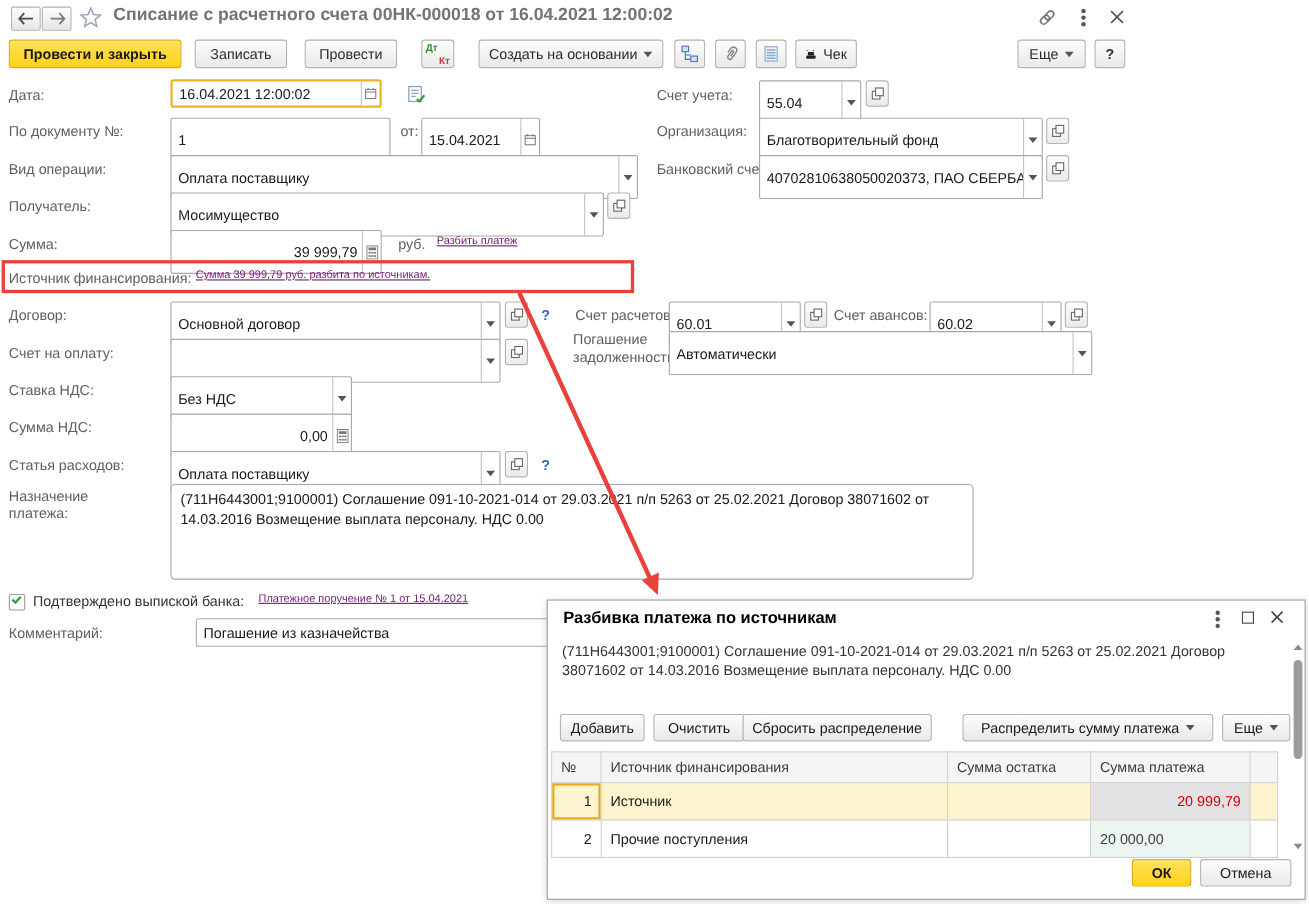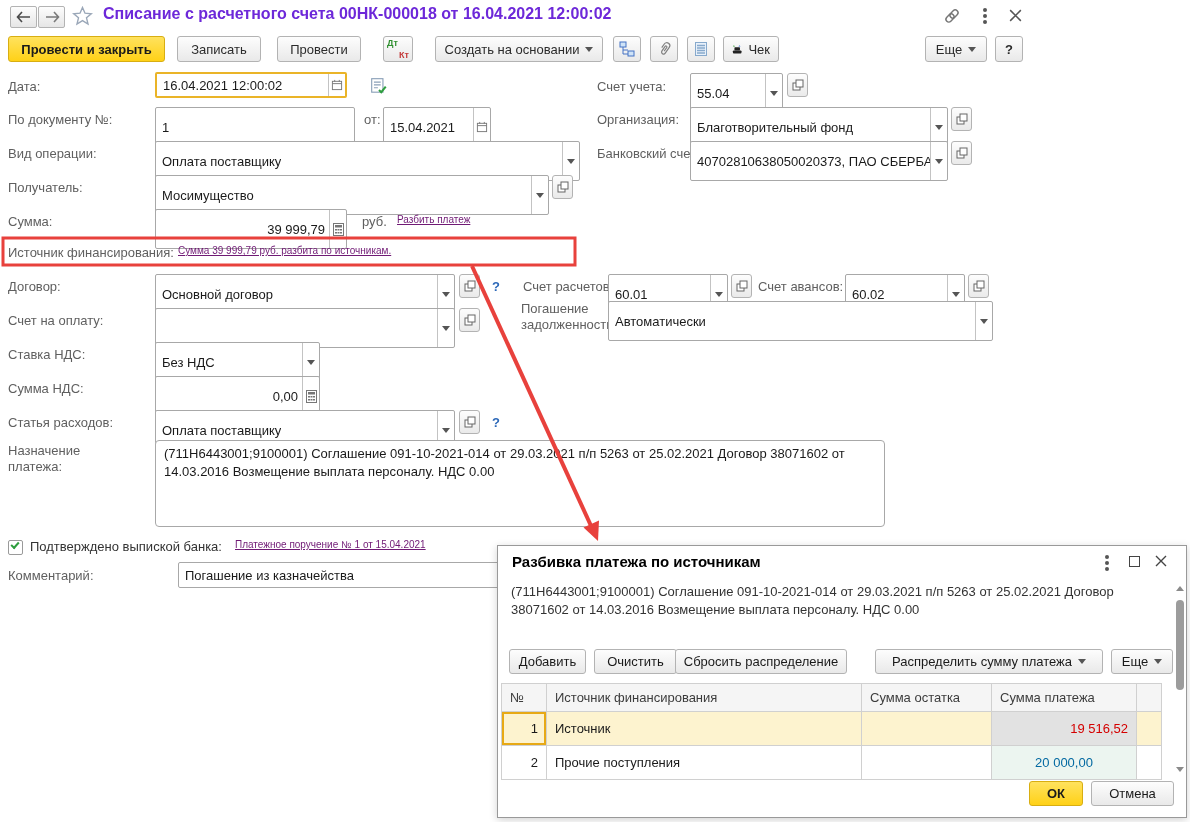--- a/index.html
+++ b/index.html
@@ -23,21 +23,21 @@
              background:linear-gradient(#fdfdfd,#eaeaea); display:flex; align-items:center; justify-content:center; }
   .icobtn { position:absolute; width:28px; height:26px; border:1px solid #b3b3b3; border-radius:3px;
             background:linear-gradient(#fdfdfd,#e9e9e9); display:flex; align-items:center; justify-content:center; }
   a.link { position:absolute; color:#701a75; text-decoration:underline; font-size:10px; white-space:nowrap; cursor:pointer; }
   .help { position:absolute; color:#2c68b8; font-size:13px; font-weight:bold; }
   .textarea { position:absolute; border:1px solid #a8a8a8; border-radius:4px; background:#fff; padding:4px 8px; line-height:18px; color:#1a1a1a; overflow:hidden; }
 
   
   .navbtn { position:absolute; width:27px; height:22px; border:1px solid #b3b3b3; border-radius:2px;
             background:linear-gradient(#fdfdfd,#e6e6e6); display:flex; align-items:center; justify-content:center; }
-  .page-title { position:absolute; left:103px; top:5px; font-size:16px; font-weight:600; color:#6d28d9; white-space:nowrap; }
+  .page-title { position:absolute; left:103px; top:5px; font-size:16px; font-weight:600; color:#737373; white-space:nowrap; }
   .kebab { position:absolute; width:4px; height:4px; background:#555; border-radius:50%;
            box-shadow:0 6px 0 #555, 0 12px 0 #555; }
 
   
   .checkbox { position:absolute; width:15px; height:15px; border:1px solid #9a9a9a; border-radius:2px; background:#fff; }
   .checkbox .mark { position:absolute; left:2px; top:1px; width:8px; height:5px; border-left:2px solid #2e9e3e; border-bottom:2px solid #2e9e3e; transform:rotate(-48deg); }
 
   
   .overlay { position:absolute; left:0; top:0; z-index:200; pointer-events:none; }
 
@@ -50,21 +50,21 @@
           border:1px solid #b3b3b3; border-radius:3px; background:linear-gradient(#fdfdfd,#e9e9e9); padding:0 10px; font-size:13px; white-space:nowrap; }
   .dbtn.yellow { background:linear-gradient(#ffe25e,#ffd117); border-color:#d8ae12; font-weight:bold; }
   .dtable { position:absolute; left:3px; top:137px; border-collapse:collapse; table-layout:fixed; width:660px; }
   .dtable th, .dtable td { border:1px solid #d0d0d0; font-weight:normal; font-size:13px; padding:0 8px; overflow:hidden; white-space:nowrap; }
   .dtable th { background:#f5f5f5; height:28px; text-align:left; color:#3c3c3c; }
   .dtable td { height:34px; }
   .dtable .r1 td { background:#fdf3cf; }
   .dtable td.numc { text-align:right; }
   .dtable .r1 td.focuscell { box-shadow:inset 0 0 0 2px #e7a915; }
   .dtable .r1 td.payc { background:#e2e2e2; color:#d40000; text-align:right; }
-  .dtable .r2 td.payc { background:#ecf5f0; color:#0369a1; text-align:center; }
+  .dtable .r2 td.payc { background:#ecf5f0; color:#404040; text-align:left; }
   .scroll-thumb { position:absolute; width:8px; border-radius:4px; background:#9c9c9c; }
   .tri-up-s { width:0; height:0; border-left:4px solid transparent; border-right:4px solid transparent; border-bottom:5px solid #8a8a8a; position:absolute; }
   .tri-dn-s { width:0; height:0; border-left:4px solid transparent; border-right:4px solid transparent; border-top:5px solid #8a8a8a; position:absolute; }
 </style>
 </head>
 <body>
 
 <div id="screen">
 
   <div class="navbtn" style="left:10px;top:6px">
@@ -436,21 +436,21 @@
         <th>№</th>
         <th>Источник финансирования</th>
         <th>Сумма остатка</th>
         <th>Сумма платежа</th>
         <th></th>
       </tr>
       <tr class="r1">
         <td class="numc focuscell">1</td>
         <td>Источник</td>
         <td></td>
-        <td class="payc">19 516,52</td>
+        <td class="payc">20 999,79</td>
         <td></td>
       </tr>
       <tr class="r2">
         <td class="numc">2</td>
         <td>Прочие поступления</td>
         <td></td>
         <td class="payc">20 000,00</td>
         <td></td>
       </tr>
     </tbody>

